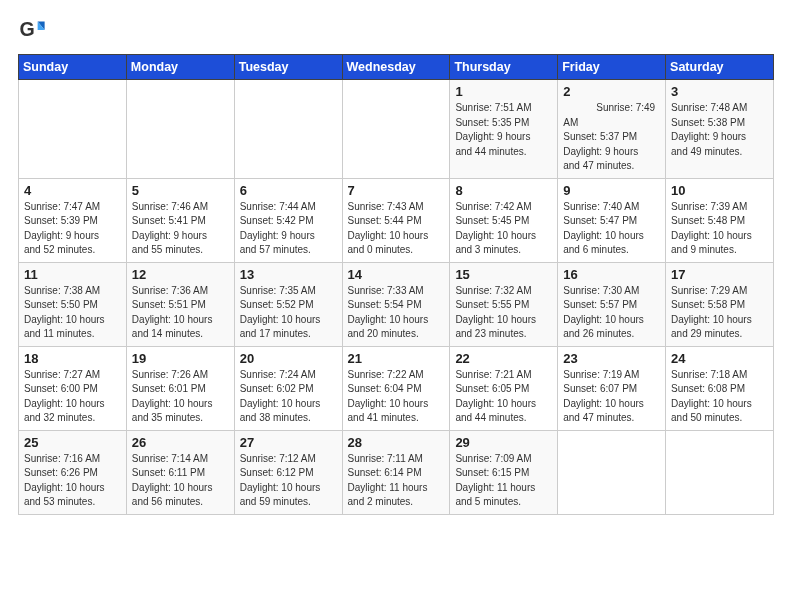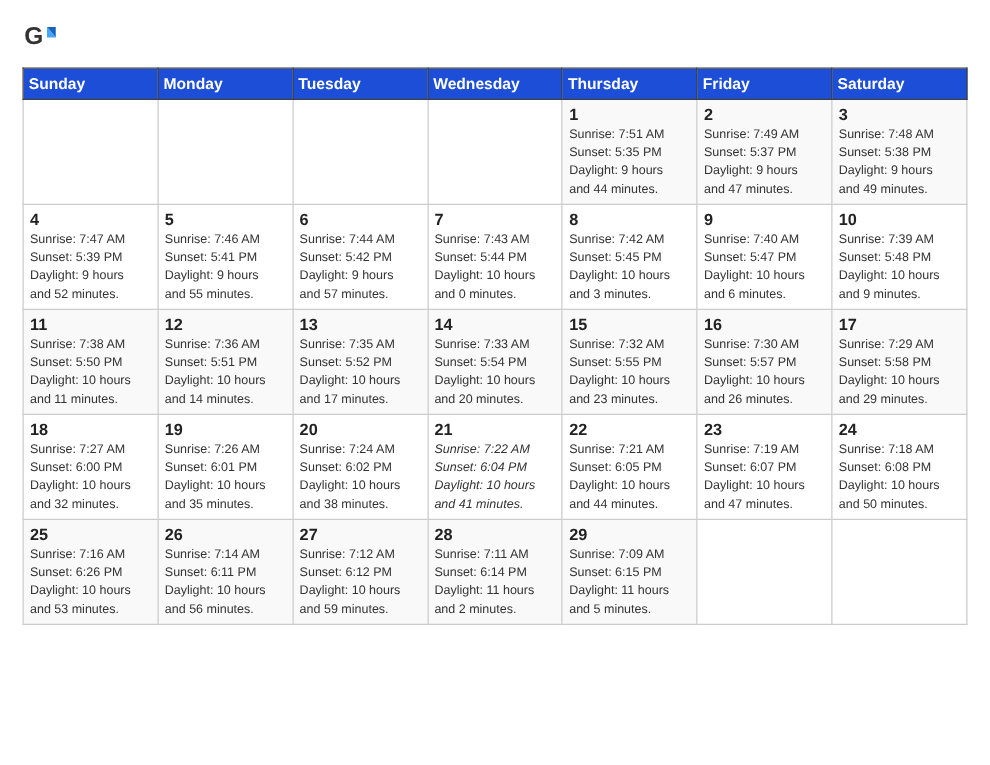--- a/index.html
+++ b/index.html
@@ -130,21 +130,21 @@
     <tbody id="calendar-body">
     <tr>
           <td class="empty-cell"></td>
           <td class="empty-cell"></td>
           <td class="empty-cell"></td>
           <td class="empty-cell"></td>
           <td><span class="day-num">1</span><span class="day-info" style="white-space: pre-line;">Sunrise: 7:51 AM
 Sunset: 5:35 PM
 Daylight: 9 hours
 and 44 minutes.</span></td>
-          <td><span class="day-num">2</span><span class="day-info" style="white-space: pre-line;">Sunrise: 7:49 AM
+          <td><span class="day-num">2</span><span class="day-info" style="white-space: pre-line; margin-left: 33px;">Sunrise: 7:49 AM
 Sunset: 5:37 PM
 Daylight: 9 hours
 and 47 minutes.</span></td>
           <td><span class="day-num">3</span><span class="day-info" style="white-space: pre-line;">Sunrise: 7:48 AM
 Sunset: 5:38 PM
 Daylight: 9 hours
 and 49 minutes.</span></td>
         </tr>
         <tr>
           <td><span class="day-num">4</span><span class="day-info" style="white-space: pre-line;">Sunrise: 7:47 AM
@@ -212,21 +212,21 @@
 Daylight: 10 hours
 and 32 minutes.</span></td>
           <td><span class="day-num">19</span><span class="day-info" style="white-space: pre-line;">Sunrise: 7:26 AM
 Sunset: 6:01 PM
 Daylight: 10 hours
 and 35 minutes.</span></td>
           <td><span class="day-num">20</span><span class="day-info" style="white-space: pre-line;">Sunrise: 7:24 AM
 Sunset: 6:02 PM
 Daylight: 10 hours
 and 38 minutes.</span></td>
-          <td><span class="day-num">21</span><span class="day-info" style="white-space: pre-line; font-style: italic;">Sunrise: 7:22 AM
+          <td><span class="day-num">21</span><span class="day-info" style="white-space: pre-line;">Sunrise: 7:22 AM
 Sunset: 6:04 PM
 Daylight: 10 hours
 and 41 minutes.</span></td>
           <td><span class="day-num">22</span><span class="day-info" style="white-space: pre-line;">Sunrise: 7:21 AM
 Sunset: 6:05 PM
 Daylight: 10 hours
 and 44 minutes.</span></td>
           <td><span class="day-num">23</span><span class="day-info" style="white-space: pre-line;">Sunrise: 7:19 AM
 Sunset: 6:07 PM
 Daylight: 10 hours

